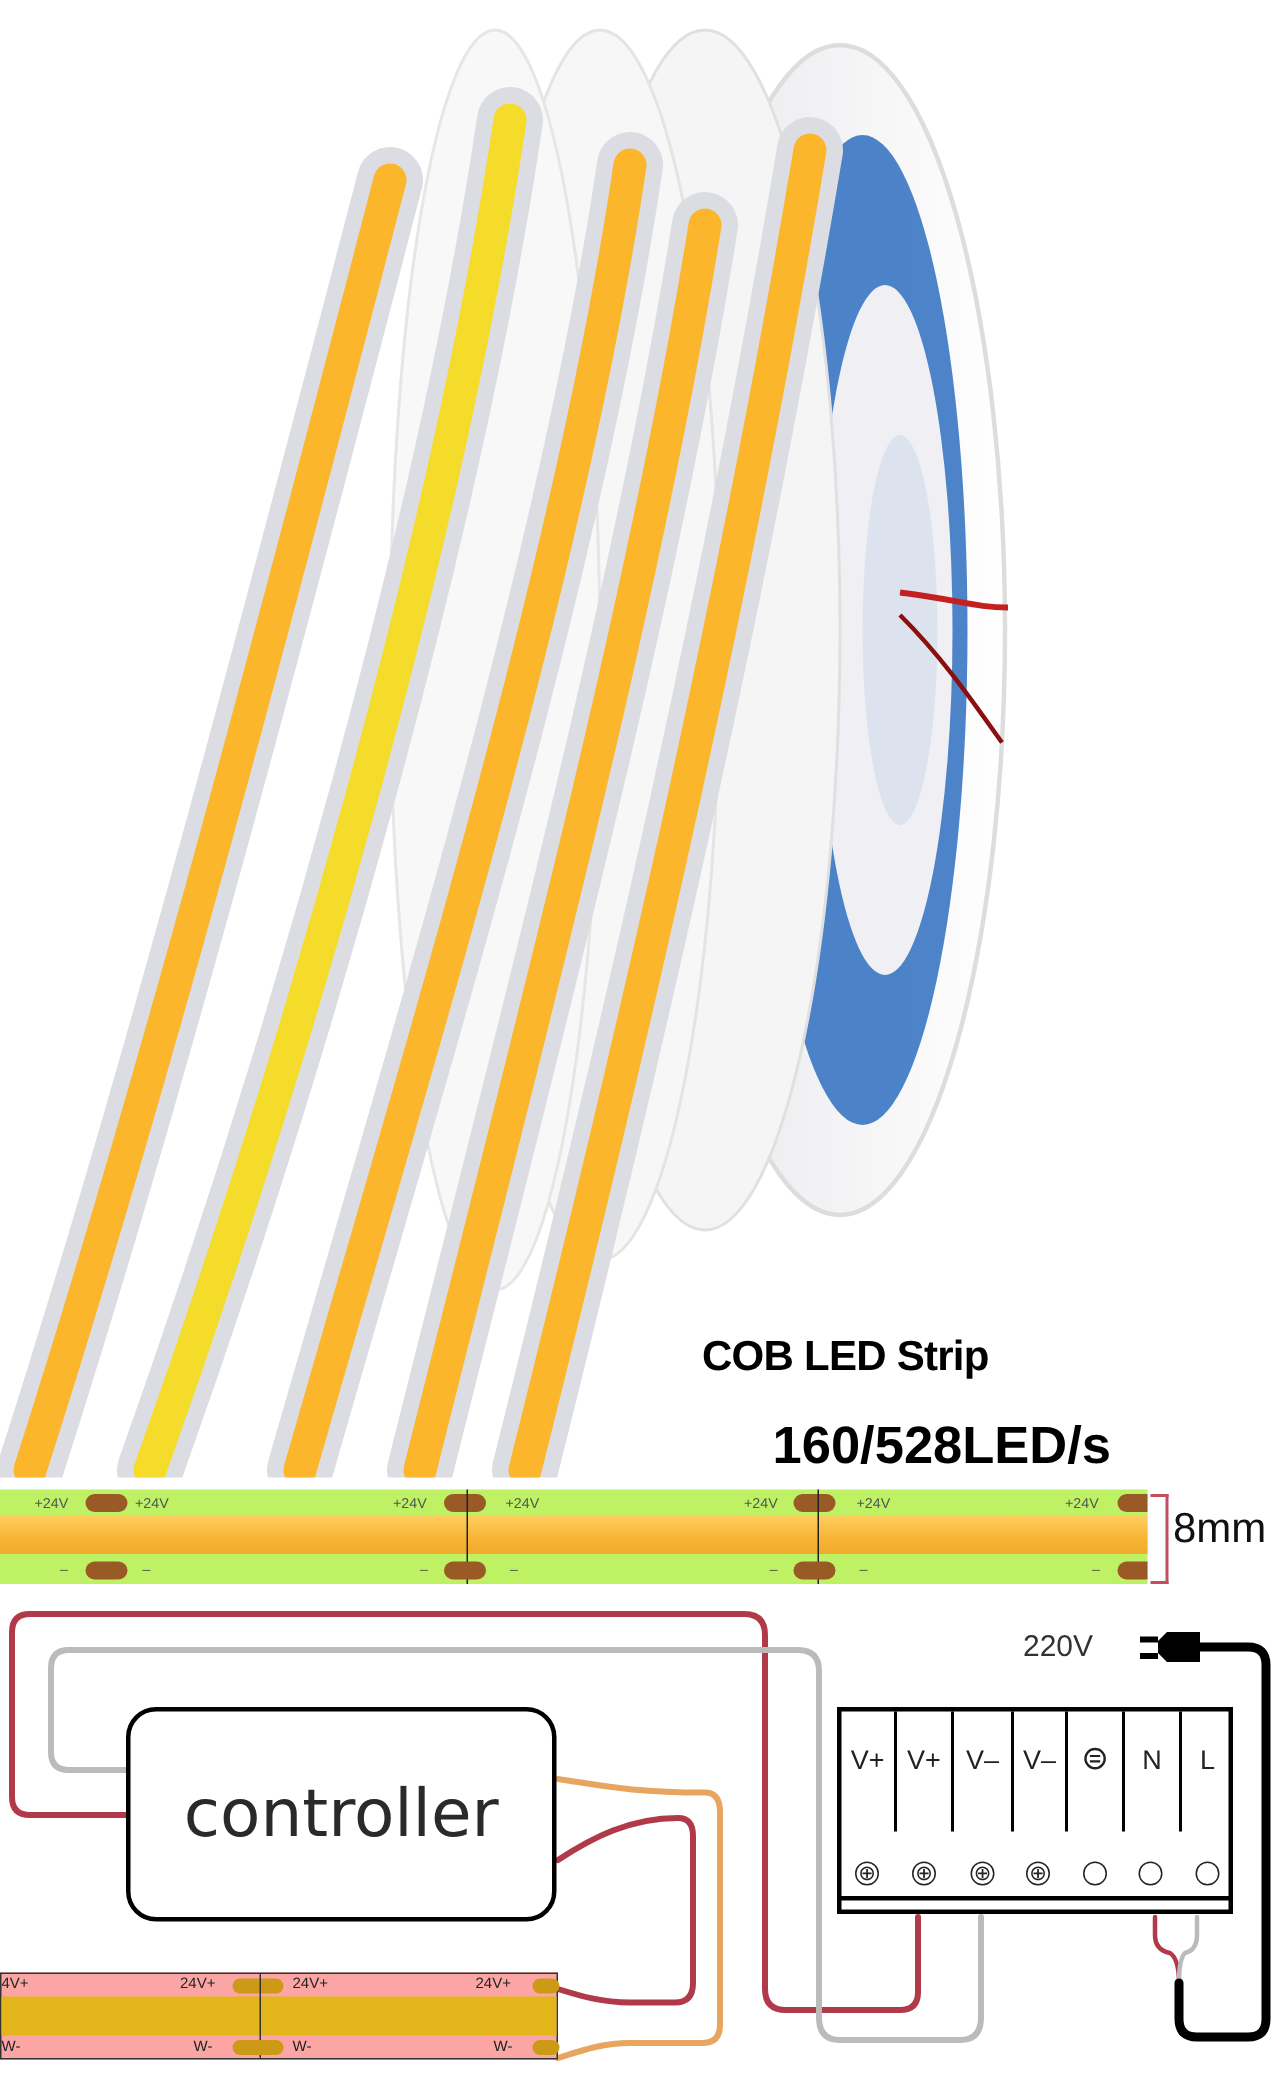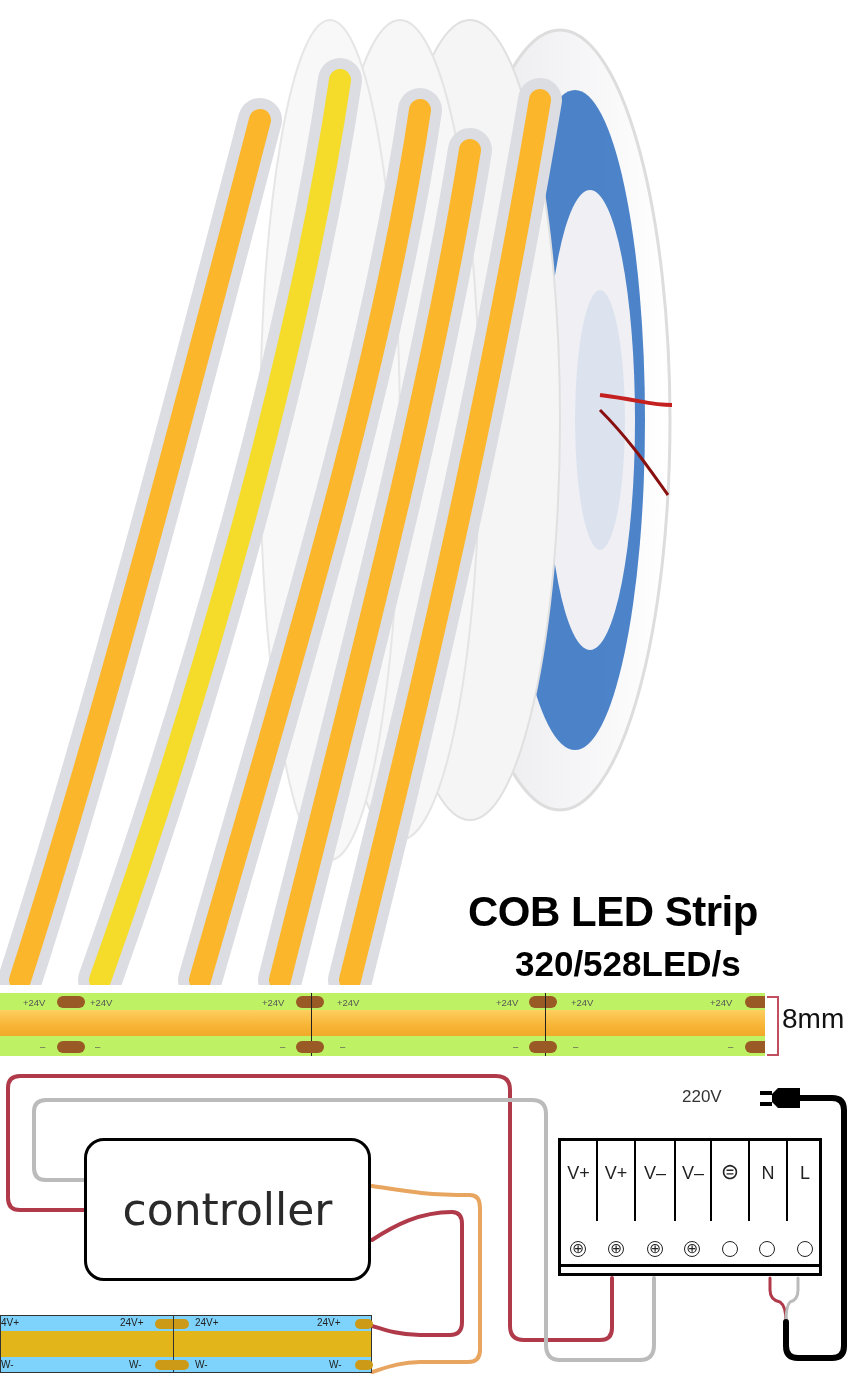--- a/index.html
+++ b/index.html
@@ -1,35 +1,35 @@
 <!DOCTYPE html>
 <html><head>
   <meta charset="utf-8">
   <style>
     html, body { margin: 0; padding: 0; background: #ffffff; }
     body { width: 853px; height: 1386px; position: relative; overflow: hidden; font-family: "Liberation Sans", sans-serif; }
     .abs { position: absolute; }
     #photo { left: 0; top: 0; width: 853px; height: 985px; }
-    .title { left: 468px; top: 888px; font-size: 42px; font-weight: bold; color: #000; letter-spacing: -0.5px; white-space: nowrap; text-align: right; }
+    .title { left: 468px; top: 888px; font-size: 28px; font-weight: bold; color: #000; letter-spacing: -0.5px; white-space: nowrap; text-align: right; }
     .subtitle { left: 515px; top: 944px; font-size: 35px; font-weight: bold; color: #000; white-space: nowrap; }
     #strip-top { left: 0; top: 993px; width: 765px; height: 63px; background: #bef264; }
     #strip-top .led { position: absolute; left: 0; right: 0; top: 17px; height: 26px; background: linear-gradient(#ffcf60, #f7b435 60%, #f1aa2a); }
     .pad { position: absolute; width: 28px; height: 12px; border-radius: 6px; background: #9a5a26; }
     .lbl { position: absolute; font-size: 9.5px; color: #555; font-family: "Liberation Sans", sans-serif; }
     .cut { position: absolute; width: 1px; background: #222; top: 0; height: 63px; }
     .bracket { left: 767px; top: 996px; width: 10px; height: 56px; border: 2px solid #c05060; border-left: none; }
     .dim { left: 782px; top: 1003px; font-size: 28px; color: #111; }
-    .v220 { left: 682px; top: 1087px; font-size: 17px; color: #333; }
+    .v220 { left: 682px; top: 1087px; font-size: 20px; color: #333; }
     #psu { left: 558px; top: 1138px; width: 264px; height: 138px; border: 3px solid #000; background: #fff; box-sizing: border-box; }
     #psu .foot { position: absolute; left: -3px; right: -3px; bottom: -3px; height: 12px; border: 3px solid #000; border-top: 3px solid #000; box-sizing: border-box; background: #fff; }
     .term { position: absolute; top: 0; height: 80px; text-align: center; font-size: 18px; color: #222; padding-top: 22px; box-sizing: border-box; }
     .term.div { border-right: 2px solid #000; }
     .screw { position: absolute; top: 100px; width: 16px; height: 16px; border: 1.5px solid #222; border-radius: 50%; box-sizing: border-box; font-size: 14px; line-height: 12px; text-align: center; color: #222; }
     #controller { left: 84px; top: 1138px; width: 287px; height: 143px; border: 3px solid #000; border-radius: 20px; background: #fff; box-sizing: border-box; display: flex; align-items: center; justify-content: center; font-family: "DejaVu Sans", sans-serif; font-size: 44px; color: #2a2a2a; }
-    #strip-bot { left: 0; top: 1315px; width: 372px; height: 58px; background: #7dd3fc; border: 1.5px solid #333; box-sizing: border-box; }
+    #strip-bot { left: 0; top: 1315px; width: 372px; height: 58px; background: #fca5a5; border: 1.5px solid #333; box-sizing: border-box; }
     #strip-bot .led { position: absolute; left: 0; right: 0; top: 15px; height: 26px; background: #e2b51b; }
     #strip-bot .lbl { font-size: 10px; color: #222; }
     .pad2 { position: absolute; width: 34px; height: 10px; border-radius: 5px; background: #cc9a17; }
     svg { position: absolute; left: 0; top: 0; }
   </style>
 </head>
 <body>
 
 <svg id="photo" class="abs" width="853" height="985" viewBox="0 0 853 985">
   <defs>
@@ -57,21 +57,21 @@
     <path d="M420 110 C380 380, 280 700, 200 980" stroke="#dcdde2" stroke-width="44"></path>
     <path d="M420 110 C380 380, 280 700, 200 980" stroke="#fbb62c" stroke-width="22"></path>
     <path d="M470 150 C430 400, 350 700, 280 980" stroke="#dcdde2" stroke-width="44"></path>
     <path d="M470 150 C430 400, 350 700, 280 980" stroke="#fbb62c" stroke-width="22"></path>
     <path d="M540 100 C490 400, 420 700, 350 980" stroke="#dcdde2" stroke-width="44"></path>
     <path d="M540 100 C490 400, 420 700, 350 980" stroke="#fbb62c" stroke-width="22"></path>
   </g>
 </svg>
 
 <div class="abs title">COB LED Strip</div>
-<div class="abs subtitle">320/528LED/s</div>
+<div class="abs subtitle">160/528LED/s</div>
 
 <div id="strip-top" class="abs">
   <div class="led"></div>
   <span class="lbl" style="left:23px;top:4px">+24V</span>
   <div class="pad" style="left:57px;top:3px"></div>
   <span class="lbl" style="left:90px;top:4px">+24V</span>
   <span class="lbl" style="left:40px;top:48px">–</span>
   <div class="pad" style="left:57px;top:48px"></div>
   <span class="lbl" style="left:95px;top:48px">–</span>
 

